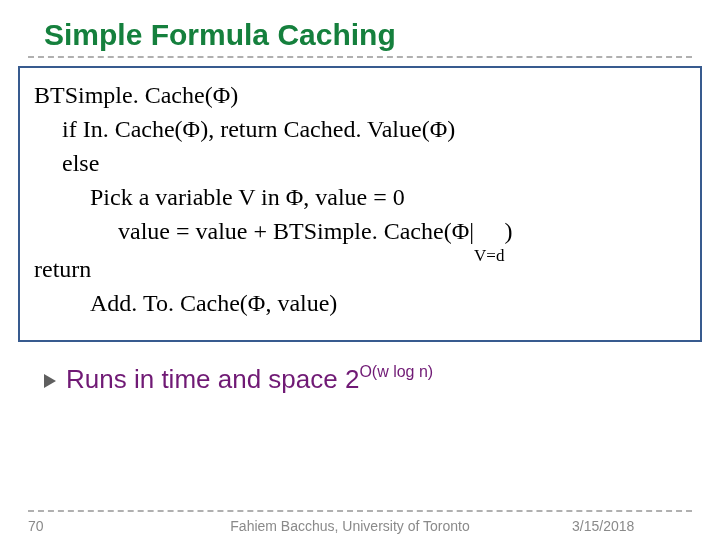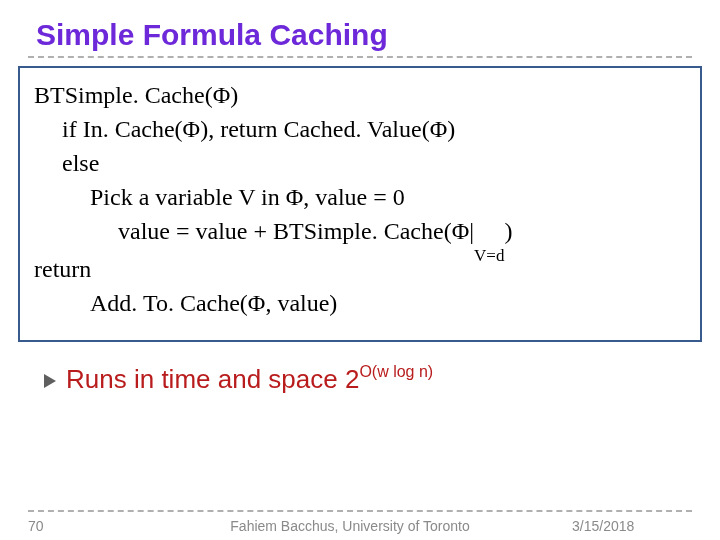--- a/index.html
+++ b/index.html
@@ -13,23 +13,23 @@
   }
   .slide {
     width: 720px;
     height: 540px;
     position: relative;
     padding: 18px 28px 0 28px;
   }
   .title {
     font-size: 30px;
     font-weight: bold;
-    color: #6d28d9;
+    color: #15803d;
     margin-bottom: 2px;
-    margin-left: 8px;
+    margin-left: 16px;
   }
   .hr-dash {
     border: none;
     border-top: 2px dashed #b0b0b0;
     margin: 4px 0 8px 0;
   }
   .code-box {
     border: 2px solid #385b8f;
     background: #fff;
     padding: 10px 14px 20px 14px;
@@ -58,21 +58,21 @@
     margin-left: 16px;
   }
   .bullet-row .tri {
     display: inline-block;
     margin-right: 10px;
     margin-top: 2px;
   }
   .bullet-row .tri svg { display: block; }
   .bullet-text {
     font-size: 26px;
-    color: #b91c1c;
+    color: #701a75;
   }
   .sup {
     font-size: 16px;
     vertical-align: super;
     position: relative;
     top: -2px;
   }
   .footer {
     position: absolute;
     left: 0; right: 0;

